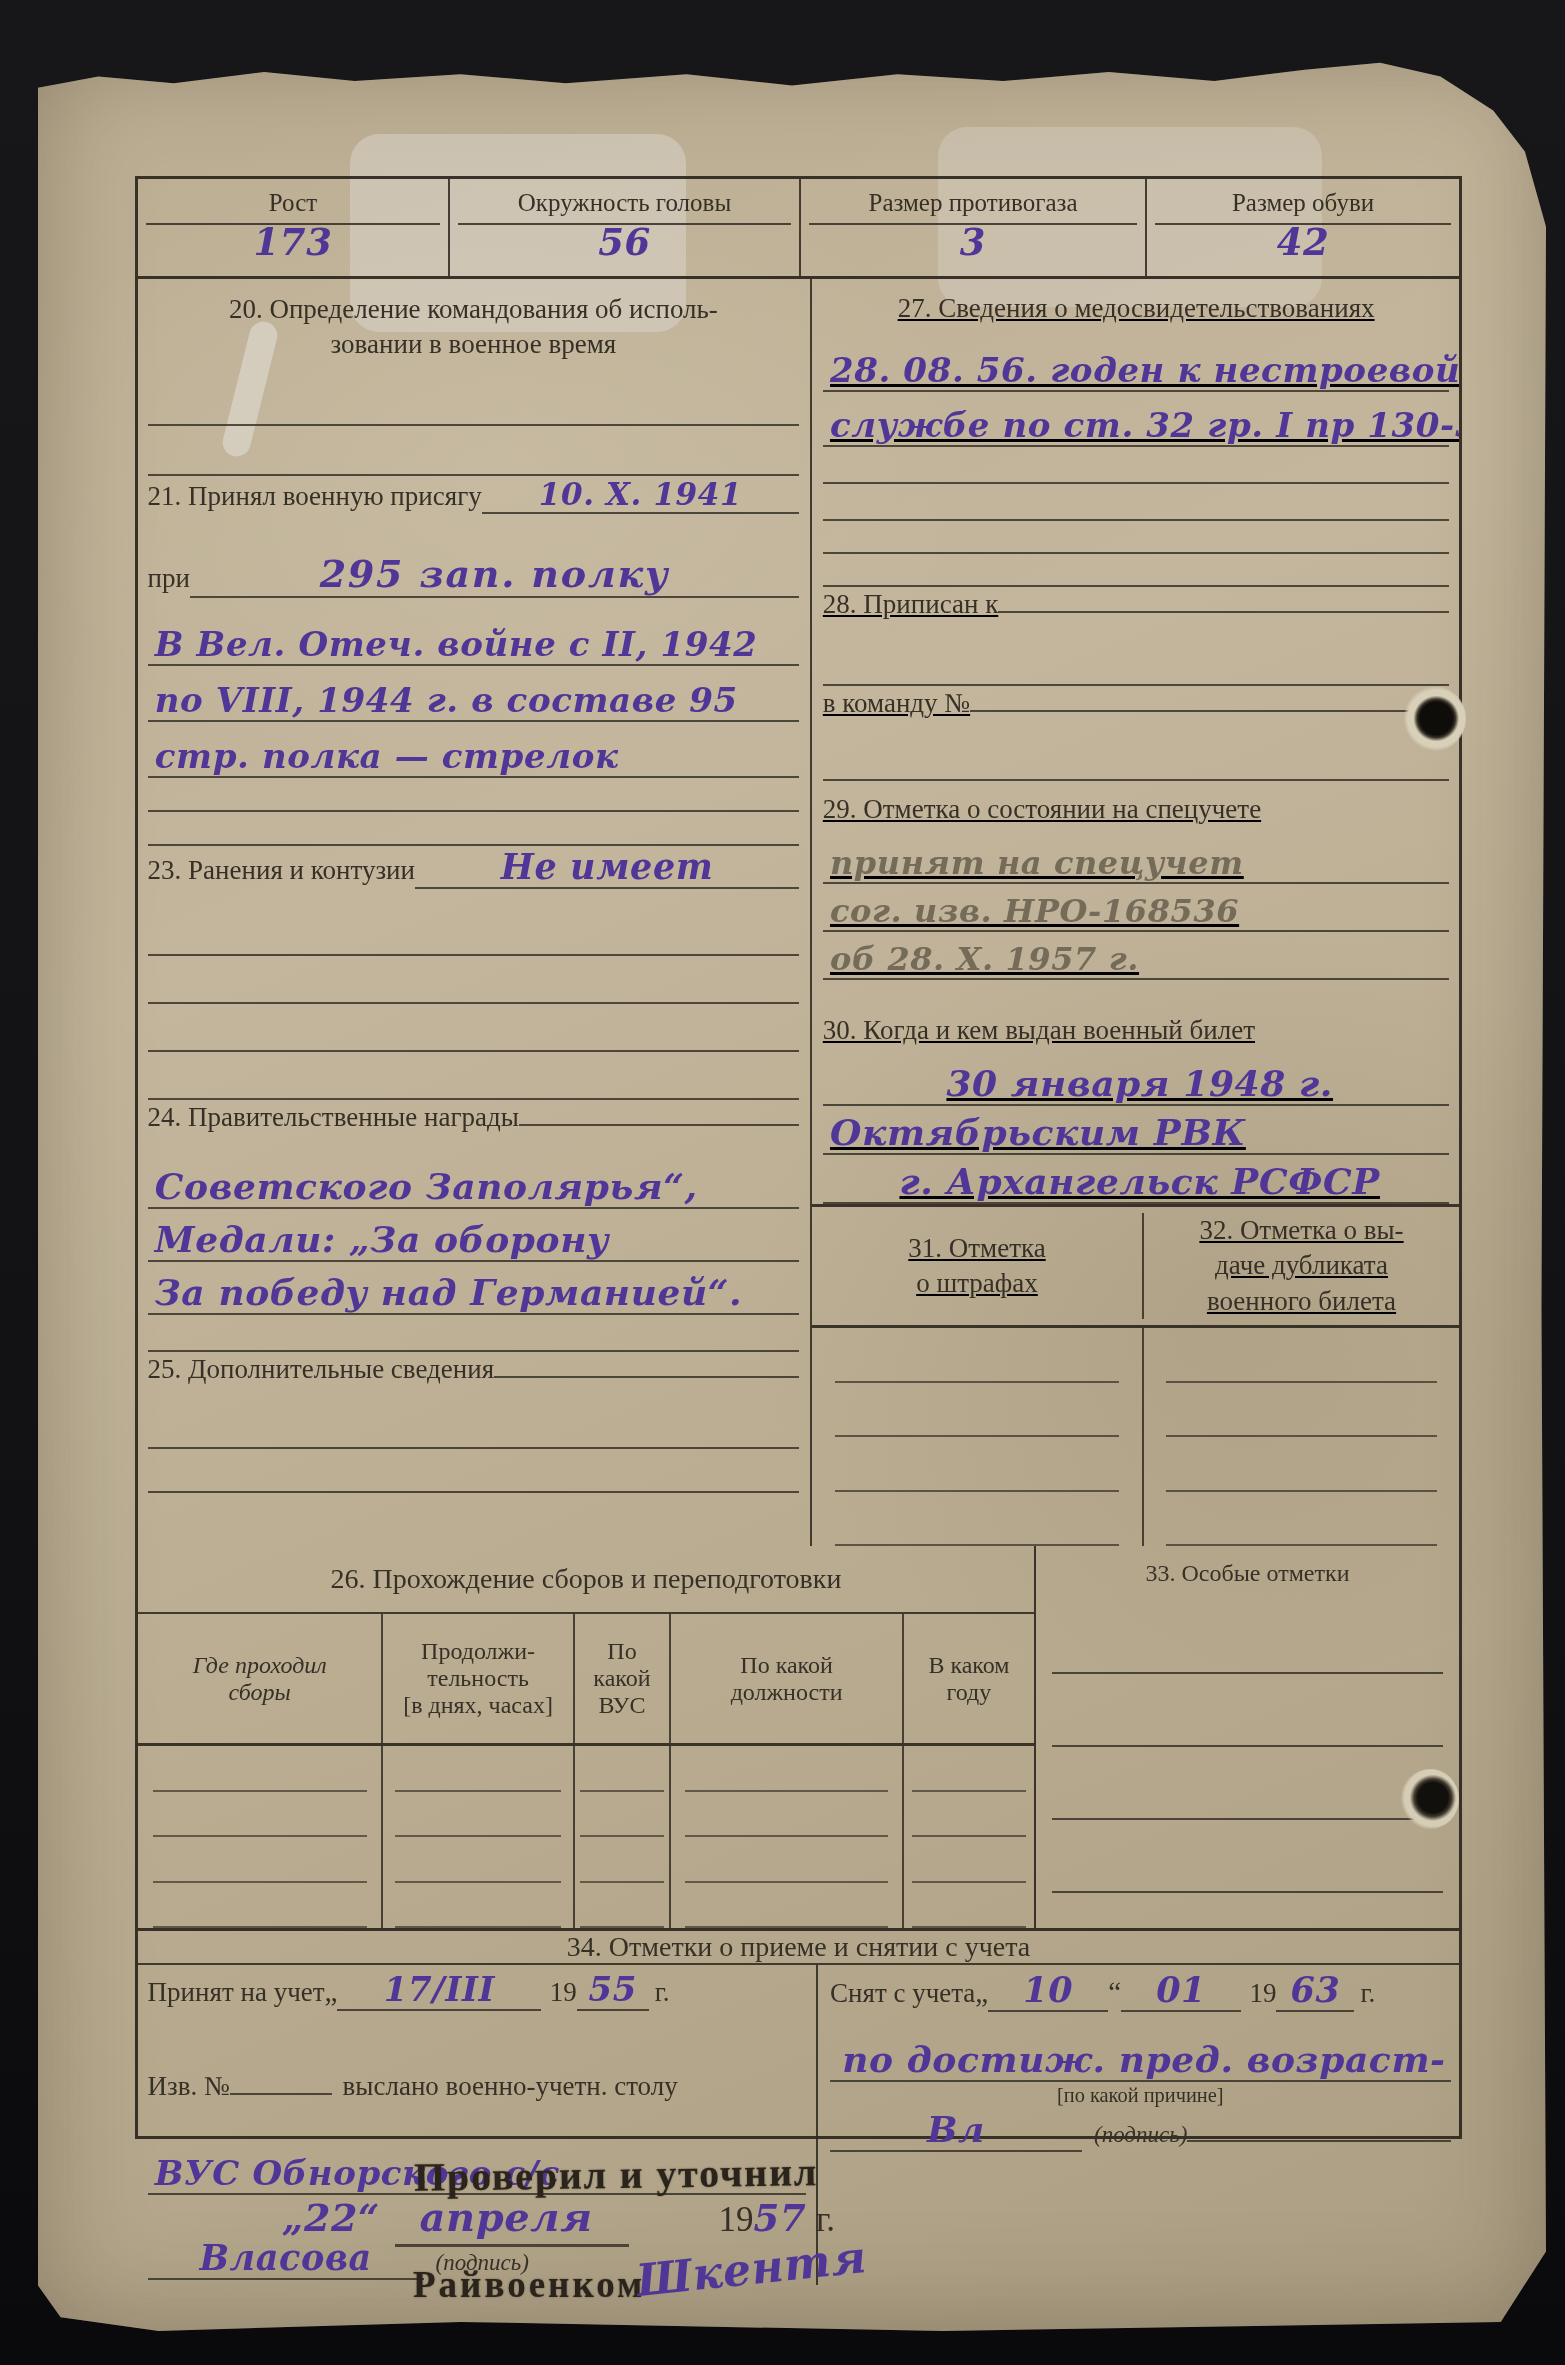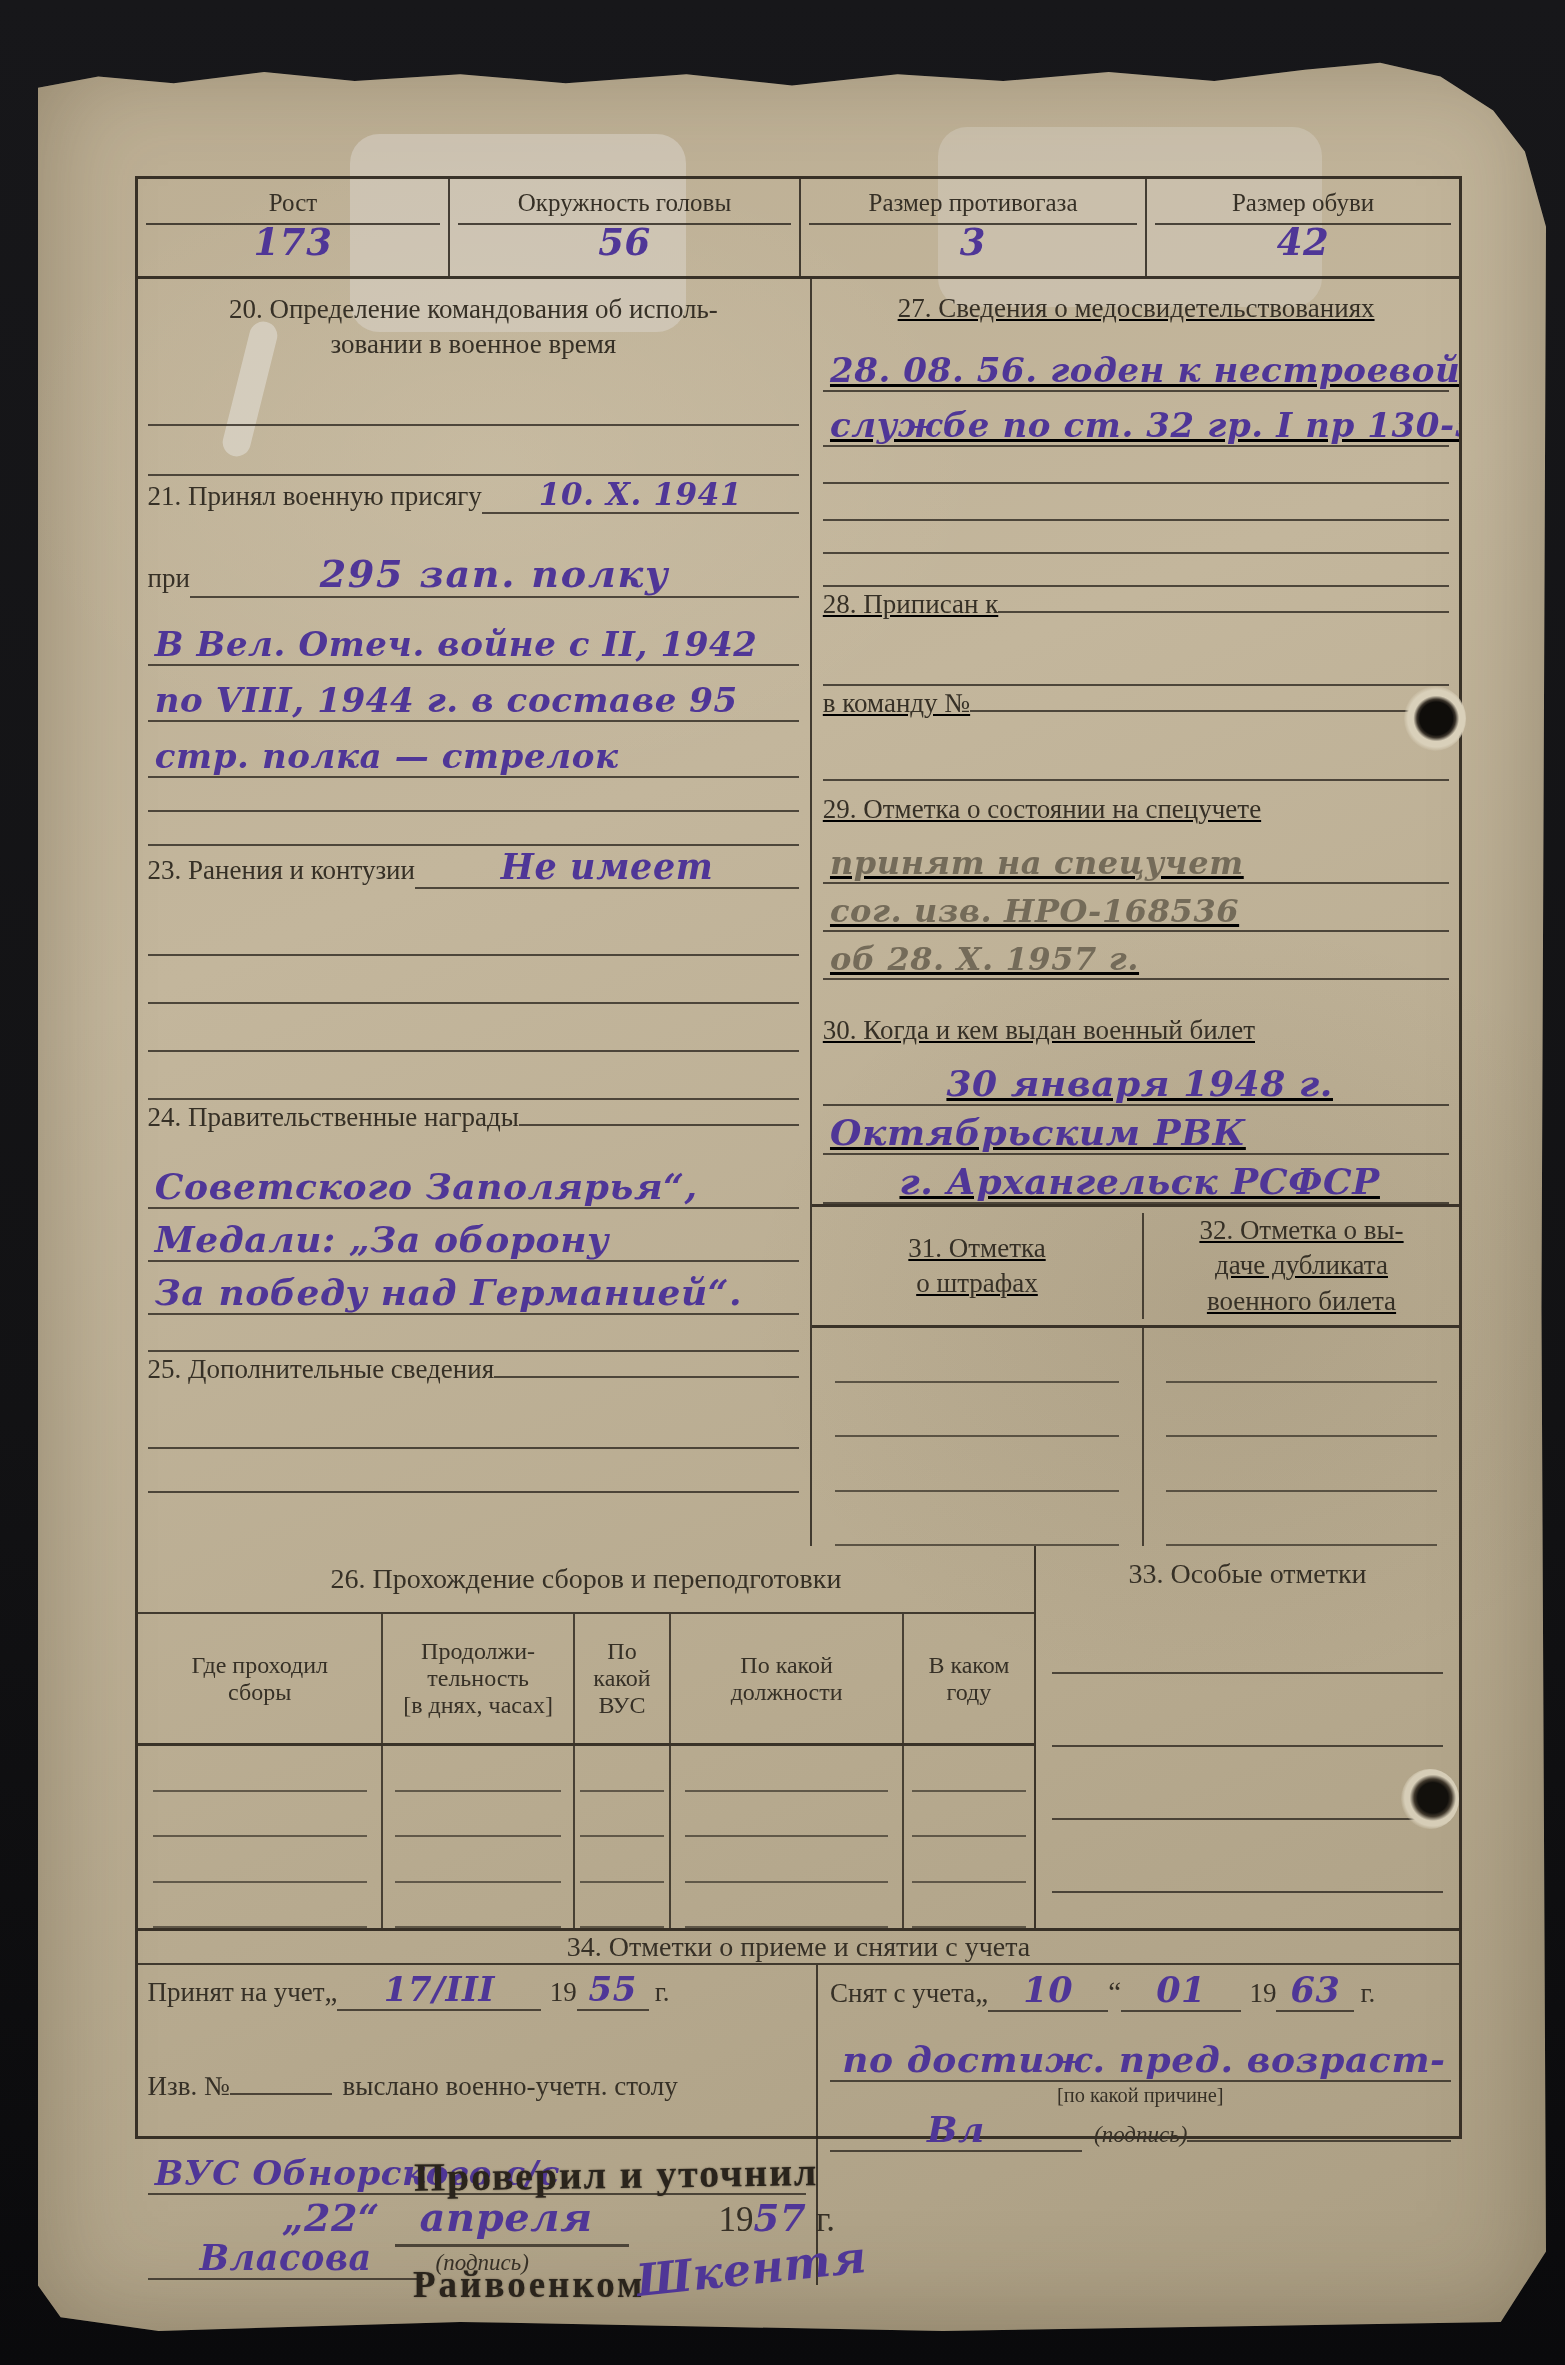--- a/index.html
+++ b/index.html
@@ -69,25 +69,25 @@
   .b26{width:896px;box-sizing:border-box;display:flex;flex-direction:column;}
   .b26head{height:66px;border-bottom:2.4px solid rgba(44,38,29,.85);display:flex;
            align-items:center;justify-content:center;font-size:28px;color:#363026;}
   .b26cols{display:flex;height:132px;border-bottom:3px solid rgba(44,38,29,.9);box-sizing:border-box;}
   .b26cols>div{border-right:2.4px solid rgba(44,38,29,.8);box-sizing:border-box;display:flex;
            align-items:center;justify-content:center;font-size:24px;color:#363026;text-align:center;}
   .b26row{display:flex;flex:1;}
   .b26row>div{border-right:2.4px solid rgba(44,38,29,.8);box-sizing:border-box;position:relative;}
   .b26row>div::after{content:"";position:absolute;left:6%;right:6%;bottom:0;
            border-bottom:2.4px solid rgba(51,45,36,.65);}
-  .w1{width:249px;}.w2{width:194px;}.w3{width:98px;}.w4{width:236px;}.w5{width:132px;border-right:none!important;}
+  .w1{width:249px;font-style:italic;}.w2{width:194px;}.w3{width:98px;}.w4{width:236px;}.w5{width:132px;border-right:none!important;}
   .b33{flex:1;border-left:2.4px solid rgba(44,38,29,.9);box-sizing:border-box;
        display:flex;flex-direction:column;padding:0 15.6px;}
   .b33 .title{height:55px;display:flex;align-items:center;justify-content:center;
-       font-size:28px;color:#363026;}
+       font-size:24px;color:#363026;}
   .b33 .bl{height:71px;}
   
   .b34{border-top:3.6px solid rgba(44,38,29,.92);height:211px;box-sizing:border-box;
        display:flex;flex-direction:column;}
   .b34head{height:49px;border-bottom:2.4px solid rgba(44,38,29,.85);display:flex;
        align-items:center;justify-content:center;font-size:28px;color:#363026;box-sizing:border-box;}
   .b34body{flex:1;display:flex;}
   .b34L{width:680px;border-right:2.4px solid rgba(44,38,29,.85);box-sizing:border-box;
        padding:3.6px 9.6px 0 9.6px;display:flex;flex-direction:column;overflow:hidden;gap:42px;}
   .b34R{flex:1;box-sizing:border-box;padding:3.6px 8.4px 0 12px;display:flex;flex-direction:column;overflow:hidden;}

